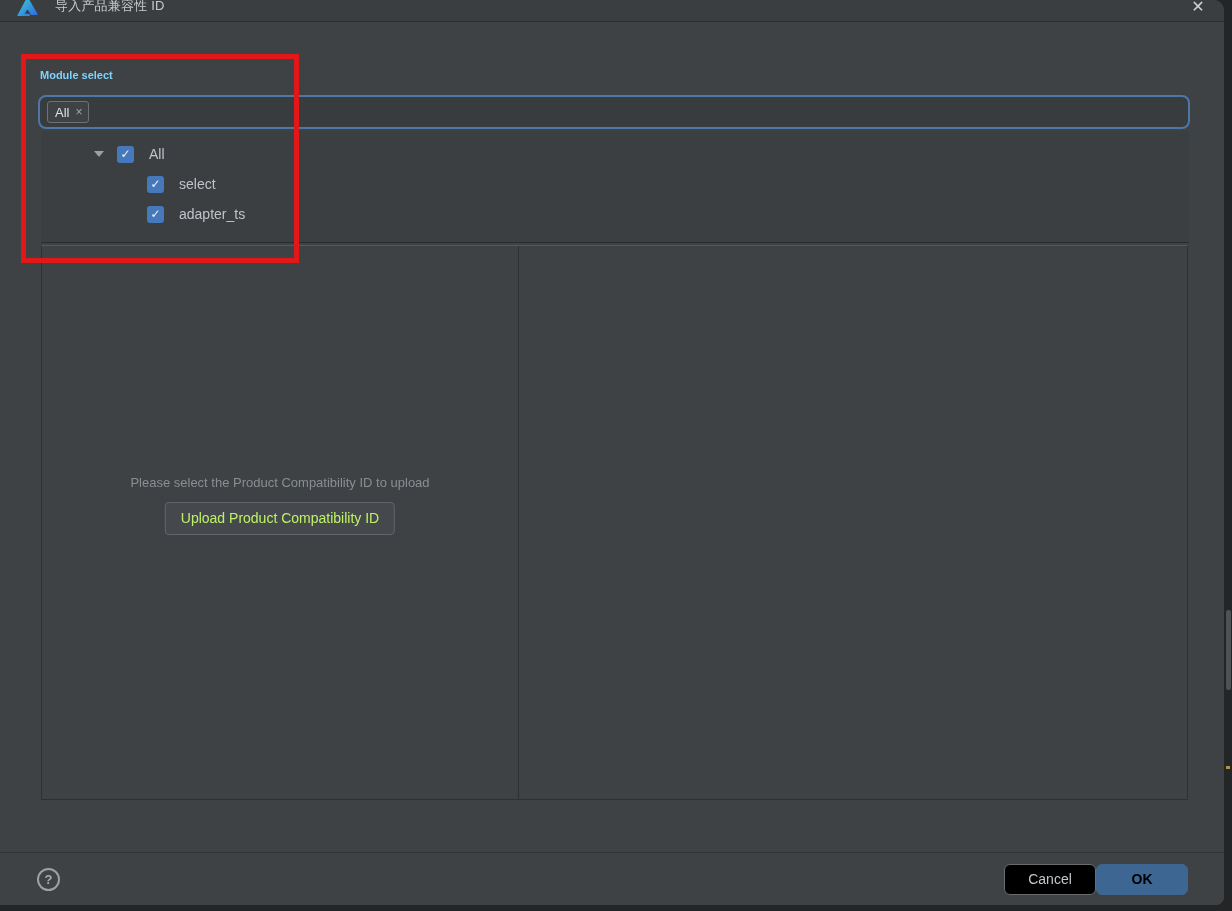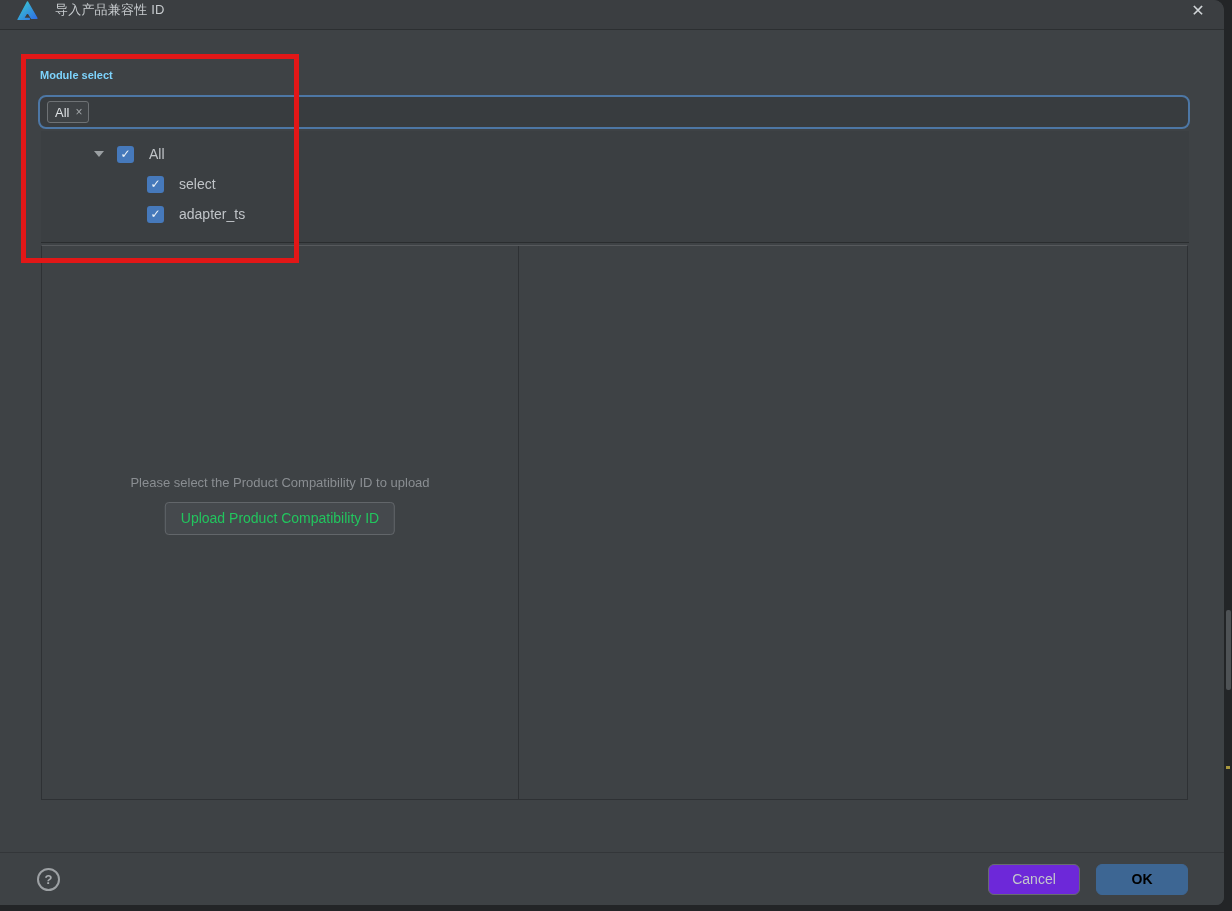--- a/index.html
+++ b/index.html
@@ -13,21 +13,21 @@
   
   .dialog {
     position:absolute; left:0; top:0; width:1224px; height:905px;
     background:#3e4245;
     border-radius:0 10px 8px 0;
     overflow:hidden;
   }
 
   
   .titlebar {
-    position:absolute; left:0; top:0; right:0; height:30px;
+    position:absolute; left:0; top:0; right:0; height:22px;
     background:#3b3e41;
     border-bottom:1px solid #2c2f31;
     display:flex; align-items:center;
     padding:0 14px 9px 17px;
     border-radius:0 10px 0 0;
   }
   .logo { width:21px; height:19px; margin-right:17px; flex:0 0 auto; }
   .title { font-size:13px; color:#c7cbce; letter-spacing:.2px; }
   .close-btn {
     margin-left:auto; width:24px; height:24px;
@@ -92,21 +92,21 @@
   .pane-right { flex:1; }
   .upload-hint {
     position:absolute; left:0; right:0; top:229px;
     text-align:center; font-size:13px; color:#8a8e92;
   }
   .upload-btn {
     position:absolute; left:50%; transform:translateX(-50%); top:256px;
     height:33px; padding:0 15px;
     background:#45494d;
     border:1px solid #62666a; border-radius:4px;
-    color:#22c55e; font-size:14px; line-height:31px;
+    color:#bef264; font-size:14px; line-height:31px;
     white-space:nowrap;
   }
 
   
   .footer {
     position:absolute; left:0; right:0; top:852px; height:53px;
     background:#3e4245;
     border-top:1px solid #333639;
     display:flex; align-items:center;
     padding:0 36px 0 37px;
@@ -117,22 +117,22 @@
     color:#a9adb0; font-size:13px; font-weight:bold;
     display:flex; align-items:center; justify-content:center;
   }
   .footer .spacer { flex:1; }
   .btn {
     height:31px; min-width:92px; border-radius:6px;
     font-size:14px; text-align:center; line-height:29px;
     padding:0 18px;
   }
   .btn-cancel {
-    background:#6d28d9; border:1px solid #686c6f; color:#c3c7cb;
-    margin-right:16px;
+    background:#000000; border:1px solid #686c6f; color:#c3c7cb;
+    margin-right:0;
   }
   .btn-ok {
     background:#3d6693; border:1px solid #3d6693; color:#000000;
     font-weight:bold;
   }
 
   
   .annotation {
     position:absolute; left:21px; top:54px; width:278px; height:209px;
     border:5px solid #e21717;

